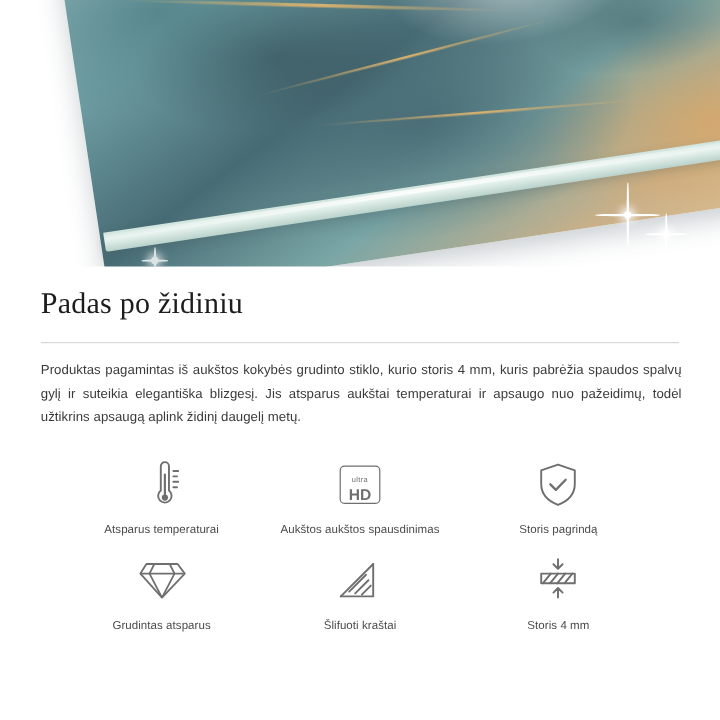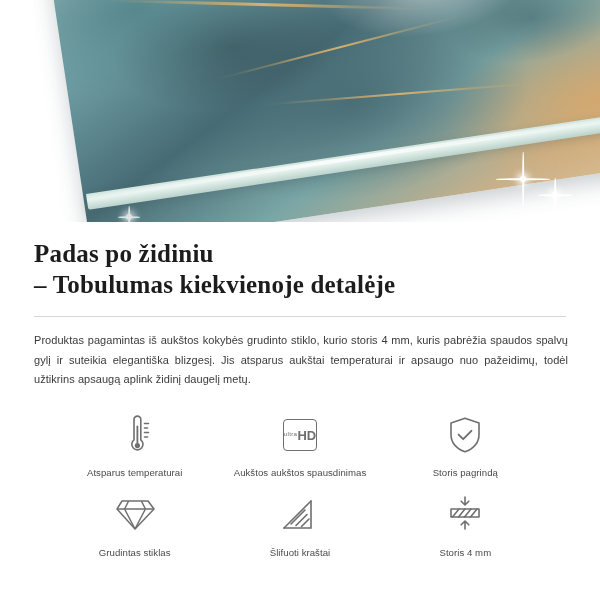--- a/index.html
+++ b/index.html
@@ -114,21 +114,21 @@
   .sp2 { left: 538px; top: 178px; width: 34px; height: 34px; }
   .sp3 { left: 118px; top: 206px; width: 22px; height: 22px; opacity: .8; }
 
   
   .content { padding: 0 34px; }
   .headline {
     font-family: "Liberation Serif", serif;
     font-size: 25px;
     line-height: 31px;
     color: #1c1c1c;
-    font-weight: 700;
+    font-weight: 400;
     letter-spacing: .2px;
     margin-top: 16px;
   }
   .headline .l2 { display: block; }
   .rule {
     width: 532px;
     height: 1px;
     background: #d8d8d8;
     margin: 16px 0 14px 0;
   }
@@ -167,23 +167,23 @@
     color: #4a4a4a;
     text-align: right;
     letter-spacing: .05px;
   }
   svg { display: block; }
   .ultrahd {
     width: 34px; height: 32px;
     border: 1.6px solid #6f6f6f;
     border-radius: 4px;
     display: flex;
-    flex-direction: row;
+    flex-direction: column;
     align-items: center;
-    justify-content: center;
+    justify-content: flex-end;
     line-height: 1;
   }
   .ultrahd .u1 { font-size: 6.2px; color: #6f6f6f; letter-spacing: .3px; }
   .ultrahd .u2 { font-size: 13px; font-weight: bold; color: #6f6f6f; margin-top: 1px; }
 </style>
 </head>
 <body>
 
 <div class="page">
 
@@ -215,21 +215,20 @@
           <i class="h"></i>
           <i class="v"></i>
           <i class="c"></i>
         </div>
     </div>
   </div>
 
   <div class="content">
     <h1 class="headline">
       <span>Padas po židiniu</span>
-      <span class="l2">– Tobulumas kiekvienoje detalėje</span>
     </h1>
 
     <div class="rule"></div>
 
     <p class="body-copy">Produktas pagamintas iš aukštos kokybės grudinto stiklo, kurio storis 4 mm, kuris pabrėžia spaudos spalvų gylį ir suteikia elegantiška blizgesį. Jis atsparus aukštai temperaturai ir apsaugo nuo pažeidimų, todėl užtikrins apsaugą aplink židinį daugelį metų.</p>
 
     <div class="features">
 
       <div class="feature">
         <div class="ico">
@@ -265,21 +264,21 @@
 
       <div class="feature">
         <div class="ico">
           <svg width="40" height="36" viewBox="0 0 40 36" fill="none" stroke="#6f6f6f" stroke-width="1.5" stroke-linejoin="round">
             <path d="M7 4h26l6 8-19 20L2 12z"></path>
             <path d="M2 12h36"></path>
             <path d="M13.6 4 9.6 12l10.4 20"></path>
             <path d="M26.4 4l4 8-10.4 20"></path>
           </svg>
         </div>
-        <div class="cap">Grudintas stiklas</div>
+        <div class="cap">Grudintas atsparus</div>
       </div>
 
       <div class="feature">
         <div class="ico">
           <svg width="40" height="36" viewBox="0 0 40 36" fill="none" stroke="#6f6f6f" stroke-width="1.6" stroke-linecap="round">
             <path d="M4 31 31 4"></path>
             <path d="M4 31h27V4" stroke-width="1.6"></path>
             <path d="M11 27l14-14M16 28.5l11-11M21.5 29.5l7.5-7.5"></path>
           </svg>
         </div>

